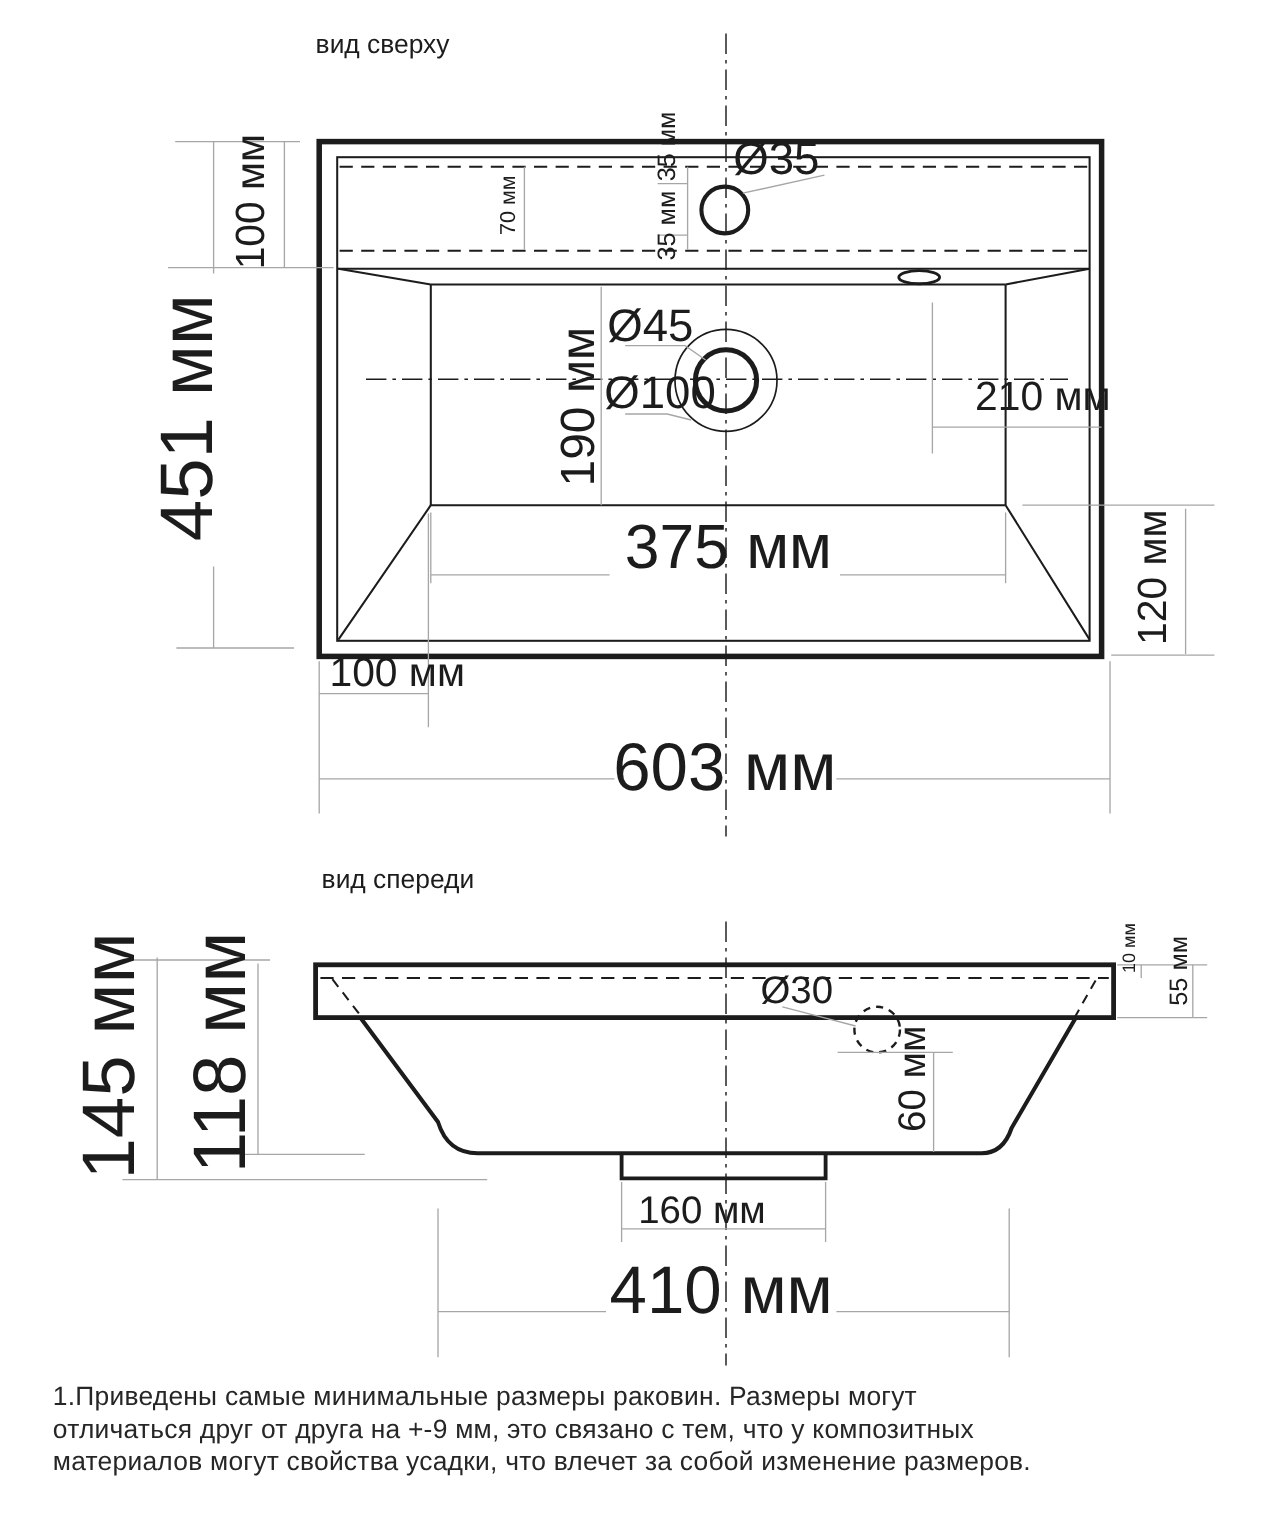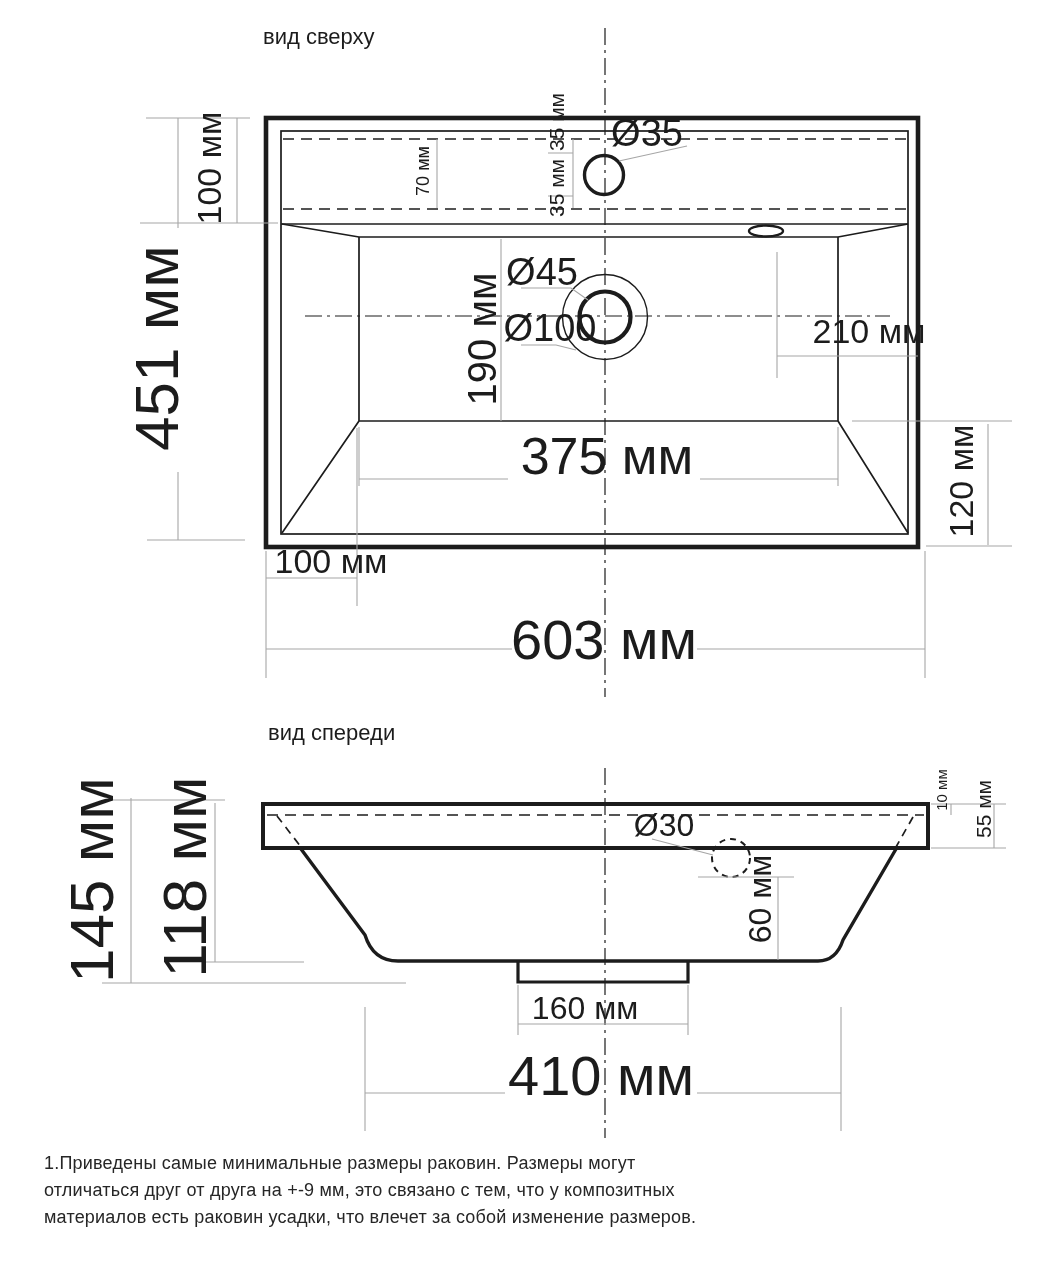--- a/index.html
+++ b/index.html
@@ -37,21 +37,21 @@
   .t40{font-size:40px;}
   .t38{font-size:38px;}
   .t34{font-size:34px;}
   .t32{font-size:32px;}
   .t21{font-size:21px;}
   .t18{font-size:18px;}
   .t15{font-size:15px;}
   .title{font-size:22px;}
   .note{
     position:absolute;left:44px;top:1150px;width:995px;
-    font-size:18px;line-height:27px;color:var(--note);
+    font-size:22px;line-height:27px;color:var(--note);
     letter-spacing:0.2px;white-space:nowrap;
   }
 </style>
 </head>
 <body>
 
 <div class="canvas">
 <svg width="1056" height="1280" viewBox="0 0 1056 1280">
 
   <g>
@@ -140,15 +140,15 @@
     <text class="mid t15" x="941" y="790" transform="rotate(-90 941 790)">10 мм</text>
     <text class="mid t21" x="983" y="809" transform="rotate(-90 983 809)">55 мм</text>
     <text class="mid t32" x="585" y="1008">160 мм</text>
     <text class="mid t56" x="601" y="1075">410 мм</text>
   </g>
 </svg>
 
   <div class="note">
     <div>1.Приведены самые минимальные размеры раковин. Размеры могут</div>
     <div>отличаться друг от друга на +-9 мм, это связано с тем, что у композитных</div>
-    <div>материалов есть раковин усадки, что влечет за собой изменение размеров.</div>
+    <div>материалов могут свойства усадки, что влечет за собой изменение размеров.</div>
   </div>
 </div>
 
 </body></html>

